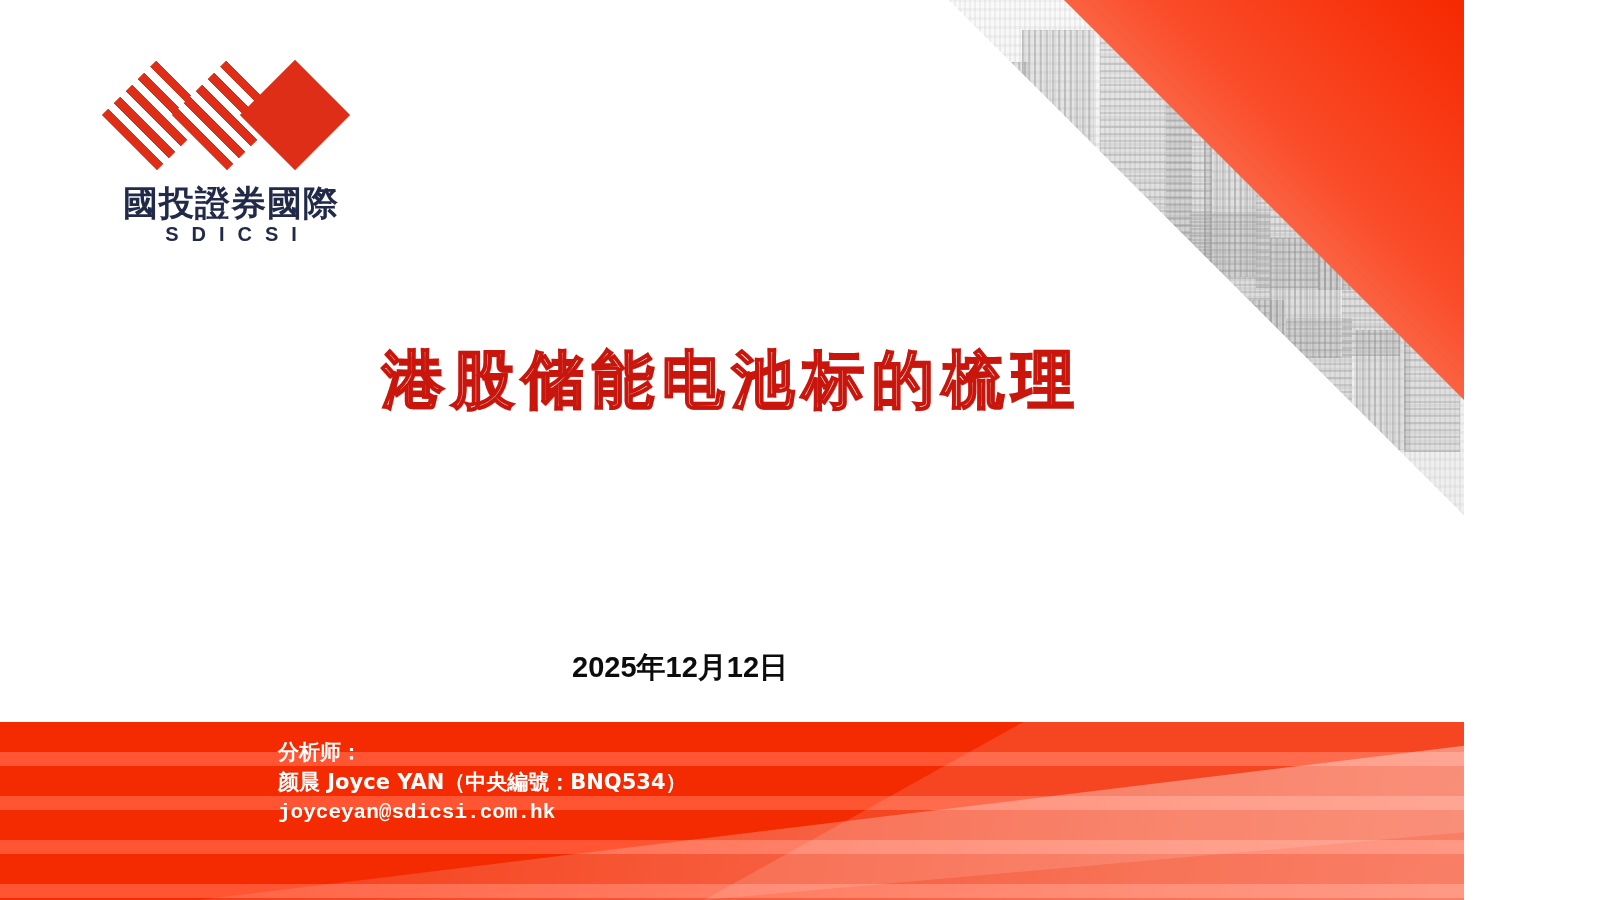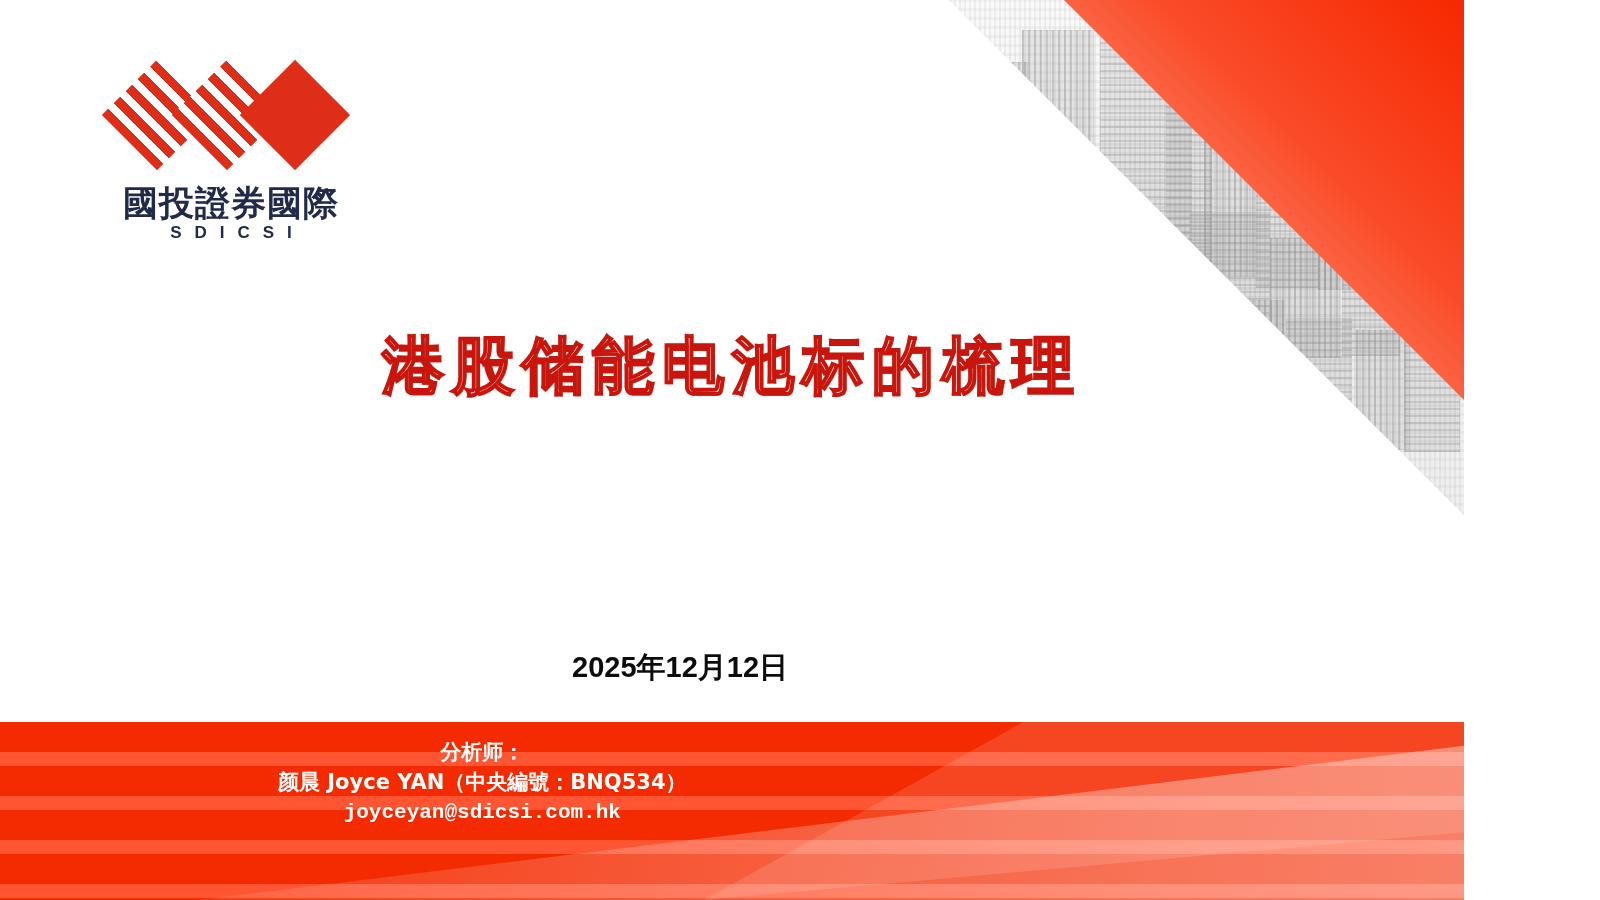--- a/index.html
+++ b/index.html
@@ -99,33 +99,33 @@
     font-size:35px;
     letter-spacing:1px;
     color:#222A4A;
     text-align:center;
     line-height:1.05;
     margin-top:4px;
   }
   .logo-en {
     font-family:"Liberation Sans", sans-serif;
     font-weight:bold;
-    font-size:17px;
+    font-size:20px;
     letter-spacing:13px;
     color:#222A4A;
     text-align:center;
     padding-left:13px;
     margin-top:1px;
   }
 
   
   .main-title {
     position:absolute;
     left:0; right:0;
-    top:324px;
+    top:338px;
     text-align:center;
     font-family:"DejaVu Serif", serif;
     font-weight:bold;
     font-size:62px;
     letter-spacing:8px;
     color:#ffffff;
     -webkit-text-stroke:2px #C8160C;
     text-shadow:
        0 0 1px #C8160C,
        1px 1px 0 rgba(200,22,12,0.55),
@@ -158,21 +158,20 @@
   }
 
   
   .footer-band {
     position:absolute;
     left:0; right:0;
     top:722px;
     height:178px;
     overflow:hidden;
     background:#F42A00;
-    text-align:center;
   }
   .stripes {
     position:absolute; inset:0;
     background: repeating-linear-gradient(
       180deg,
       #F42A00 0px, #F42A00 30px,
       #FF5533 30px, #FF5533 44px);
   }
   .diag-light {
     position:absolute;

